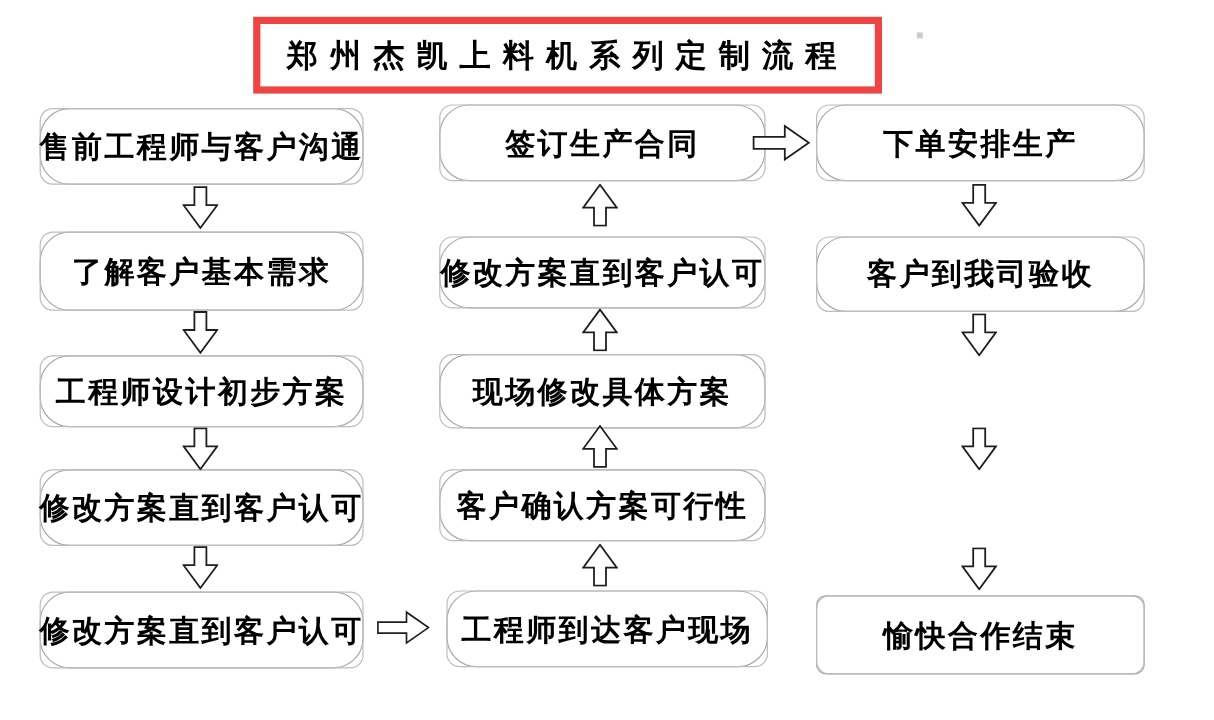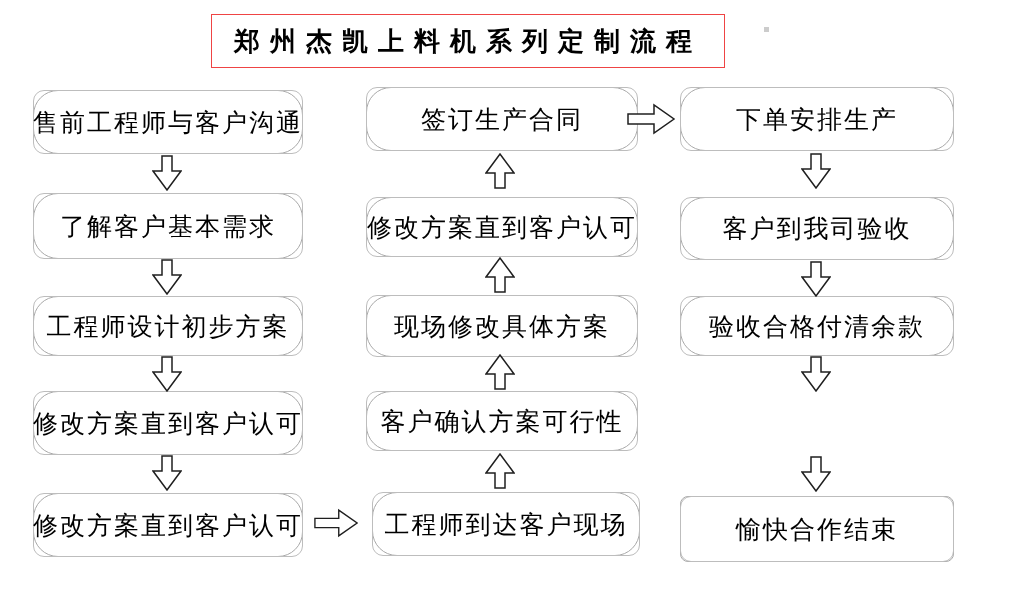--- a/index.html
+++ b/index.html
@@ -9,35 +9,35 @@
     height: 600px;
     background: #ffffff;
     overflow: hidden;
     font-family: "DejaVu Serif", "Liberation Serif", serif;
     color: #000000;
   }
   .title-box {
     position: absolute;
     left: 211px; top: 14px;
     width: 512px; height: 52px;
-    border: 1px solid #ef4444;
+    border: 6px solid #ef4444;
     background: #ffffff;
     display: flex; align-items: center; justify-content: center;
     font-size: 26px; font-weight: 700;
     letter-spacing: 10px;
     white-space: nowrap;
   }
   .node {
     position: absolute;
     z-index: 0;
     background: #ffffff;
     border: 1px solid #a9a9a9;
     border-radius: 25px;
     display: flex; align-items: center; justify-content: center;
-    font-size: 25px; font-weight: 400;
+    font-size: 25px; font-weight: 700;
     letter-spacing: 2px;
     white-space: nowrap;
     text-align: right;
   }
   
   .node::before {
     content: "";
     position: absolute;
     inset: -1px;
     border: 1px solid #bdbdbd;
@@ -72,21 +72,20 @@
   <div class="node col-left" style="top:493px;height:62px">修改方案直到客户认可</div>
 
   <div class="node col-mid" style="top:87px;height:62px">签订生产合同</div>
   <div class="node col-mid" style="top:197px;height:58px">修改方案直到客户认可</div>
   <div class="node col-mid" style="top:295px;height:60px">现场修改具体方案</div>
   <div class="node col-mid" style="top:391px;height:58px">客户确认方案可行性</div>
   <div class="node col-mid" style="top:492px;height:62px;left:372px;width:266px">工程师到达客户现场</div>
 
   <div class="node col-right" style="top:87px;height:62px">下单安排生产</div>
   <div class="node col-right" style="top:197px;height:61px">客户到我司验收</div>
-  <div class="node col-right" style="top:296px;height:58px">验收合格付清余款</div>
   <div class="node col-right" style="top:496px;height:64px;border-radius:8px">愉快合作结束</div>
 
   <div class="arrow" style="left:152px;top:155px">
     <svg width="30" height="36" viewBox="0 0 30 36">
         <path d="M10 1 H20 V16 H29 L15 35 L1 16 H10 Z" fill="#ffffff" stroke="#1f1f1f" stroke-width="1.5"></path>
       </svg>
   </div>
   <div class="arrow" style="left:152px;top:259px">
     <svg width="30" height="36" viewBox="0 0 30 36">
         <path d="M10 1 H20 V16 H29 L15 35 L1 16 H10 Z" fill="#ffffff" stroke="#1f1f1f" stroke-width="1.5"></path>

